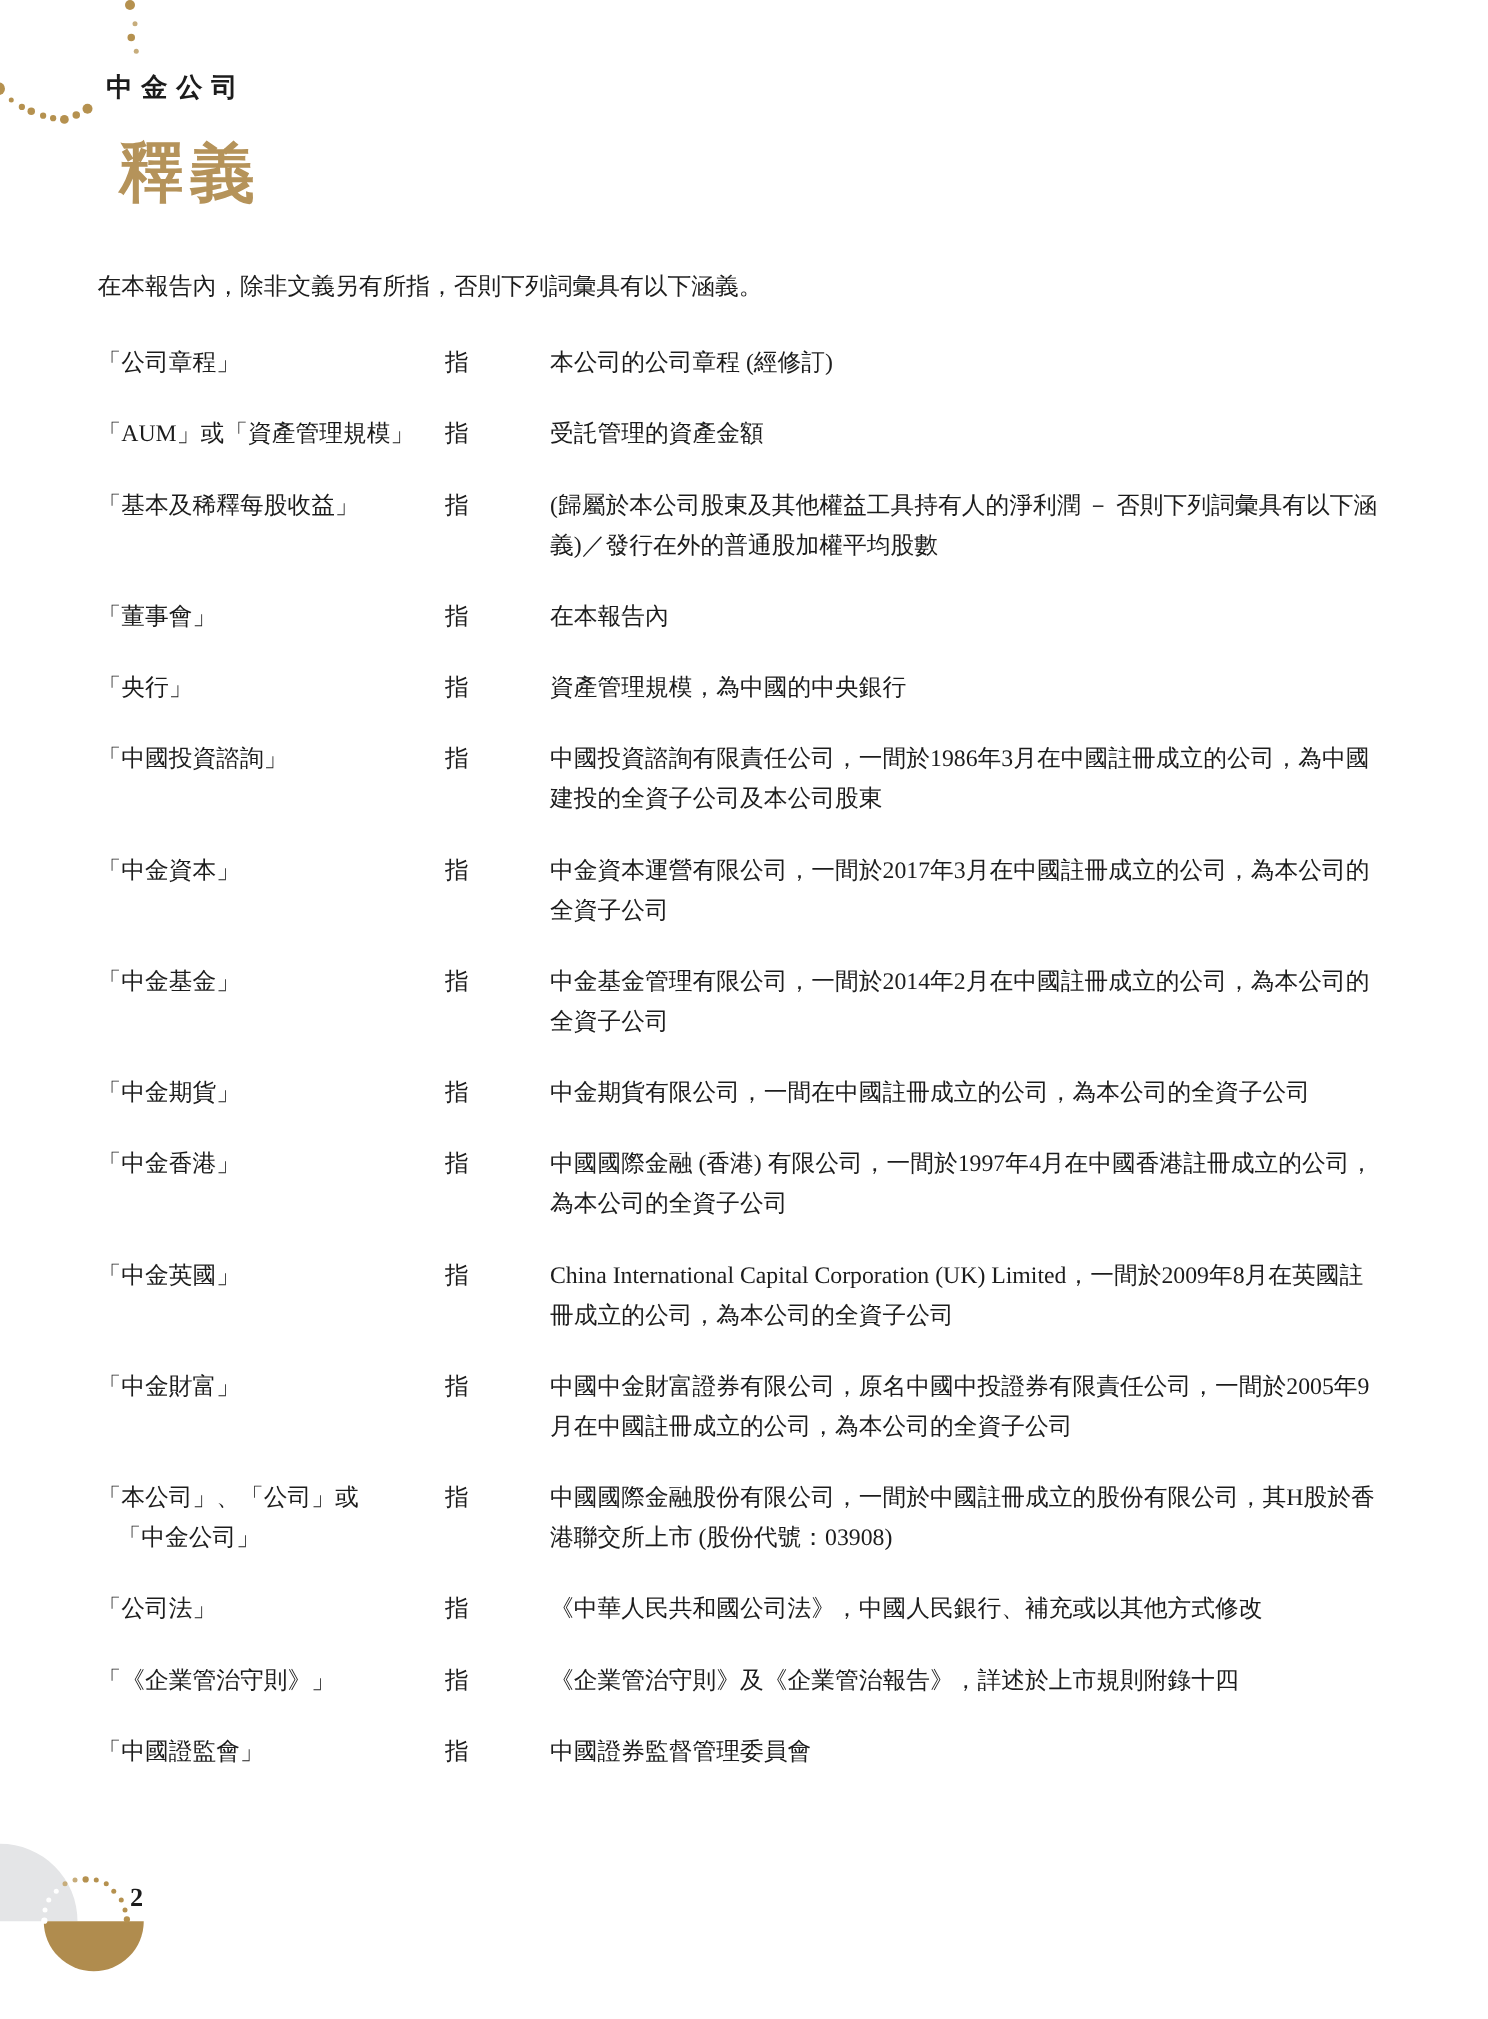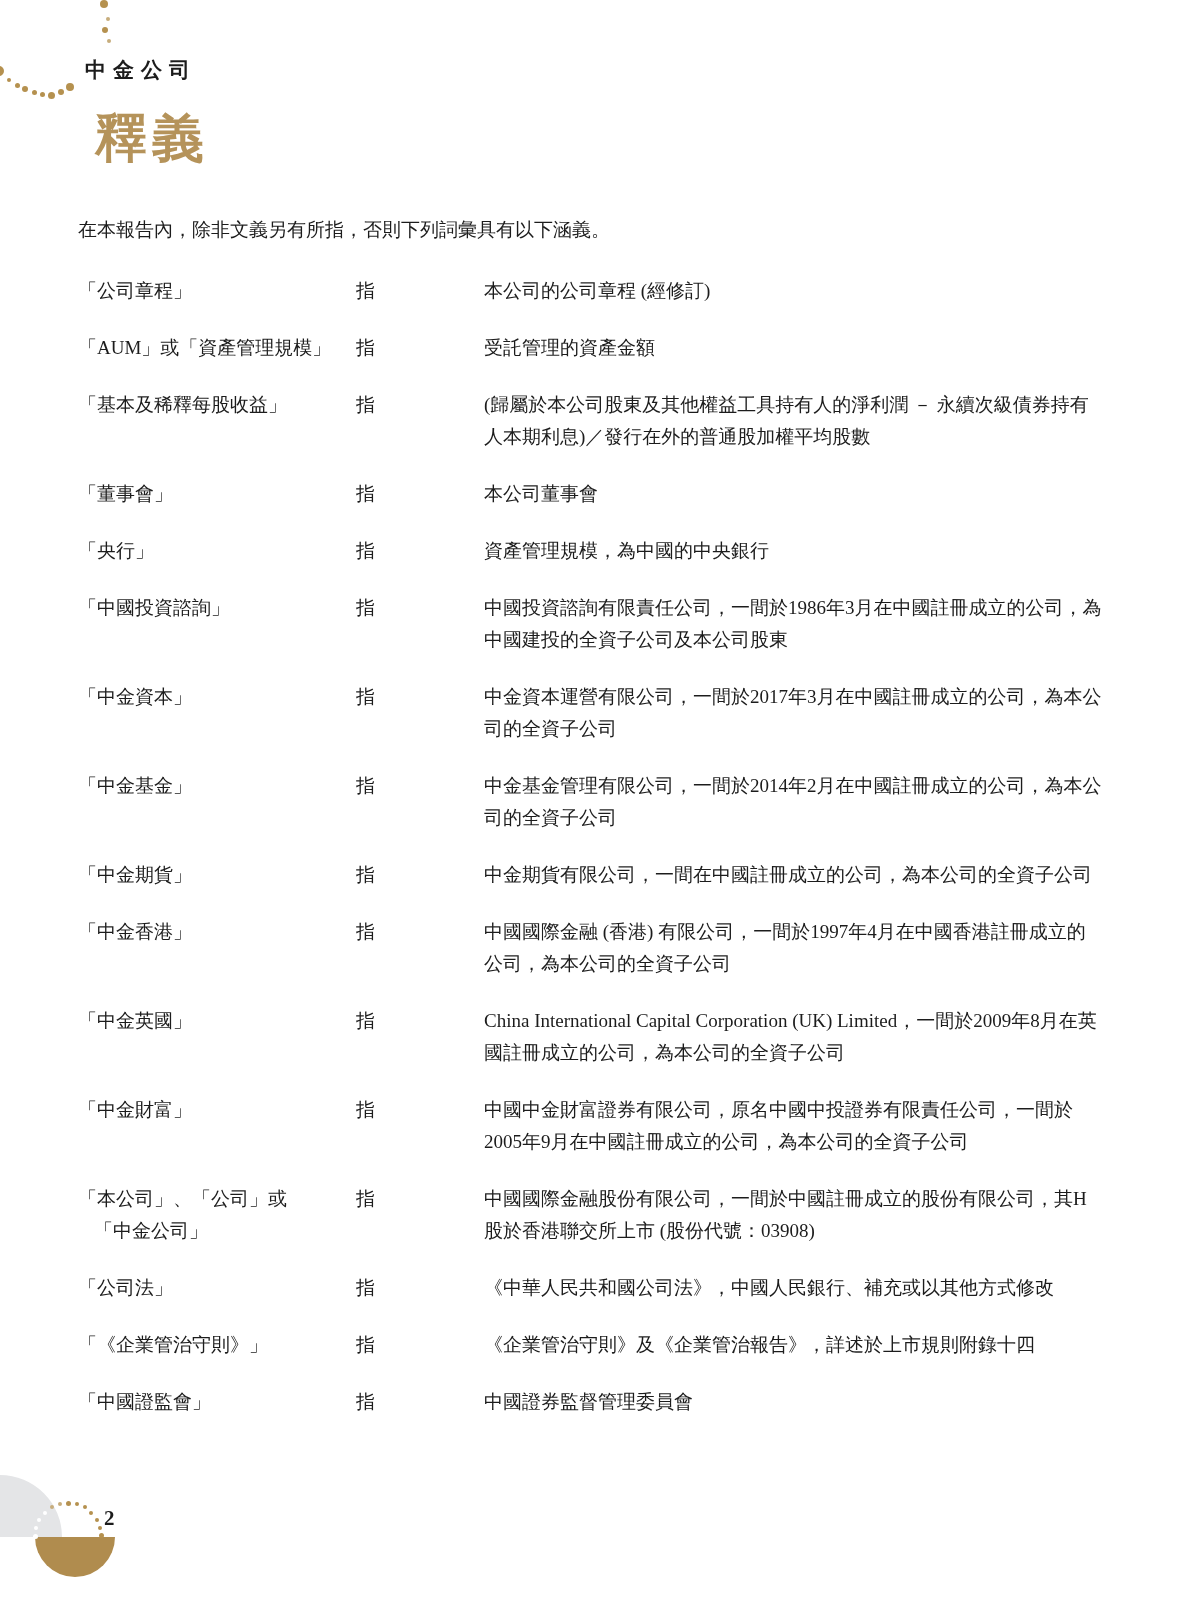--- a/index.html
+++ b/index.html
@@ -24,21 +24,21 @@
   }
   .main{
     position:absolute;left:78px;top:214px;width:1026px;
     font-size:19px;line-height:32px;
   }
   .intro{margin:0 0 29px 0;}
   .def-row{display:flex;margin-bottom:25px;}
   .term{width:278px;flex:none;}
   .term .line2{padding-left:16px;}
   .pointer{width:84px;flex:none;}
-  .def{flex:1;margin-left:44px;}
+  .def{flex:1;}
   .gray-half{
     position:absolute;left:-62px;top:1475px;
     width:124px;height:62px;
     border-radius:62px 62px 0 0;
     background:var(--gray,#E4E5E7);
   }
   .gold-half{
     position:absolute;left:35px;top:1537px;
     width:80px;height:40px;
     border-radius:0 0 40px 40px;
@@ -80,30 +80,30 @@
       <div class="pointer">指</div>
       <div class="def">受託管理的資產金額</div>
     </div>
 
     <div class="def-row">
       <div class="term">
         <div class="line1">「基本及稀釋每股收益」</div>
 
       </div>
       <div class="pointer">指</div>
-      <div class="def">(歸屬於本公司股東及其他權益工具持有人的淨利潤 － 永續次級債券持有人本期利息)／發行在外的普通股加權平均股數</div>
+      <div class="def">(歸屬於本公司股東及其他權益工具持有人的淨利潤 － 否則下列詞彙具有以下涵義)／發行在外的普通股加權平均股數</div>
     </div>
 
     <div class="def-row">
       <div class="term">
         <div class="line1">「董事會」</div>
 
       </div>
       <div class="pointer">指</div>
-      <div class="def">本公司董事會</div>
+      <div class="def">在本報告內</div>
     </div>
 
     <div class="def-row">
       <div class="term">
         <div class="line1">「央行」</div>
 
       </div>
       <div class="pointer">指</div>
       <div class="def">資產管理規模，為中國的中央銀行</div>
     </div>

